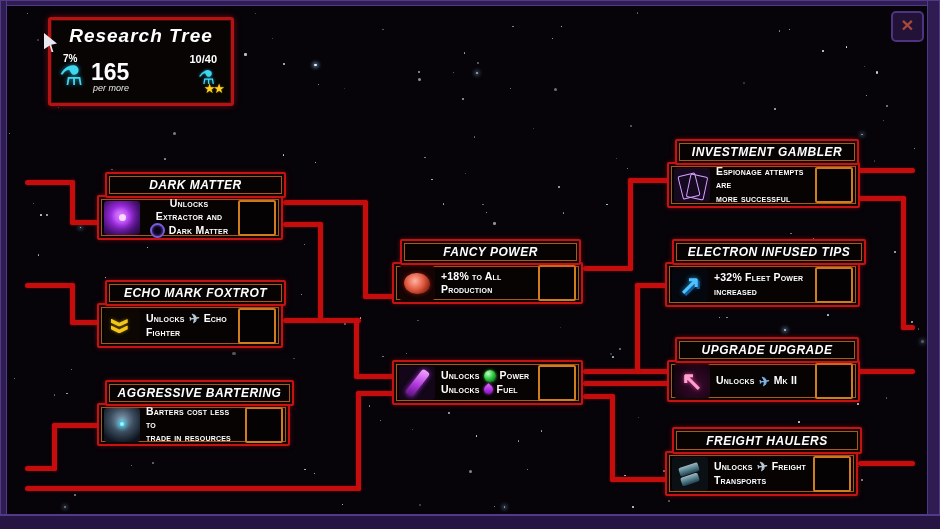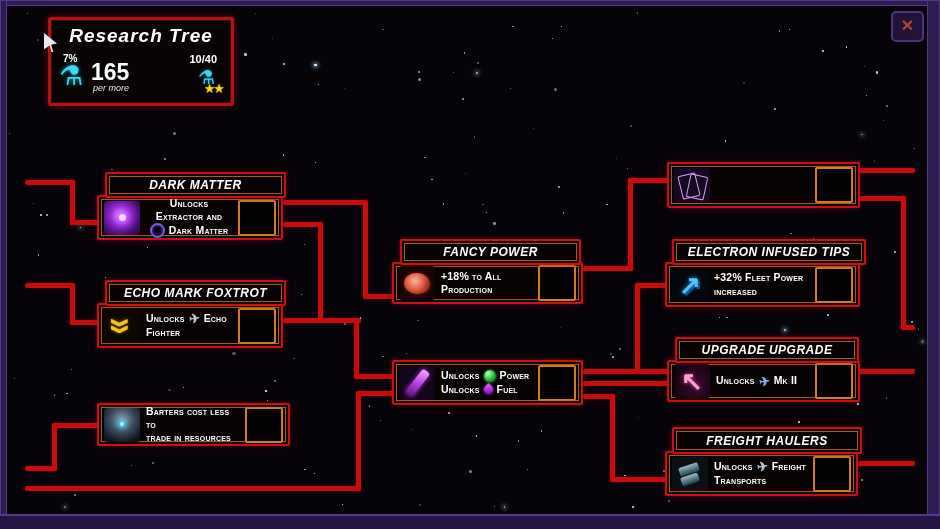--- a/index.html
+++ b/index.html
@@ -385,20 +385,21 @@
       <div class="irow" style="justify-content:flex-start">
           <span>Unlocks</span>
           <span class="mini mini-ship">✈</span>
           <span>Echo</span>
         </div>
       <div>Fighter</div>
     </div>
     <div class="node-check"></div>
   </div>
 
+  <div class="node-title" style="left:105px;top:380px;width:185px;height:22px">AGGRESSIVE BARTERING</div>
   <div class="node-body" style="left:97px;top:403px;width:193px;height:43px">
     <div class="ic ic-hood"></div>
     <div class="node-text">
       <div>Barters cost less to</div>
       <div>trade in resources</div>
     </div>
     <div class="node-check"></div>
   </div>
 
   <div class="node-title" style="left:400px;top:239px;width:177px;height:22px">FANCY POWER</div>
@@ -418,22 +419,27 @@
         </div>
       <div class="irow" style="justify-content:flex-start">
           <span>Unlocks</span>
           <span class="mini mini-drop"></span>
           <span>Fuel</span>
         </div>
     </div>
     <div class="node-check"></div>
   </div>
 
+  <div class="node-title" style="left:675px;top:139px;width:180px;height:22px">INVESTMENT GAMBLER</div>
   <div class="node-body" style="left:667px;top:162px;width:193px;height:46px">
     <div class="ic ic-cards"></div>
+    <div class="node-text">
+      <div>Espionage attempts are</div>
+      <div>more successful</div>
+    </div>
     <div class="node-check"></div>
   </div>
 
   <div class="node-title" style="left:672px;top:239px;width:190px;height:22px">ELECTRON INFUSED TIPS</div>
   <div class="node-body" style="left:665px;top:262px;width:195px;height:45px">
     <div class="ic ic-earrow">
         <span>↗</span>
       </div>
     <div class="node-text">
       <div>+32% Fleet Power</div>

